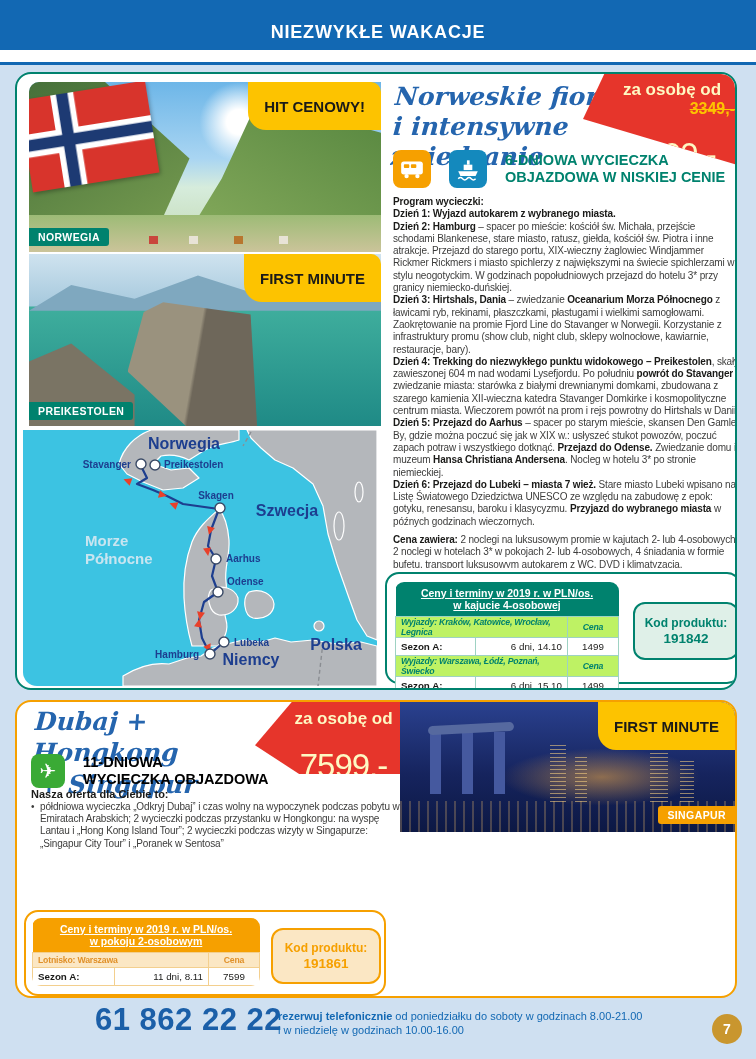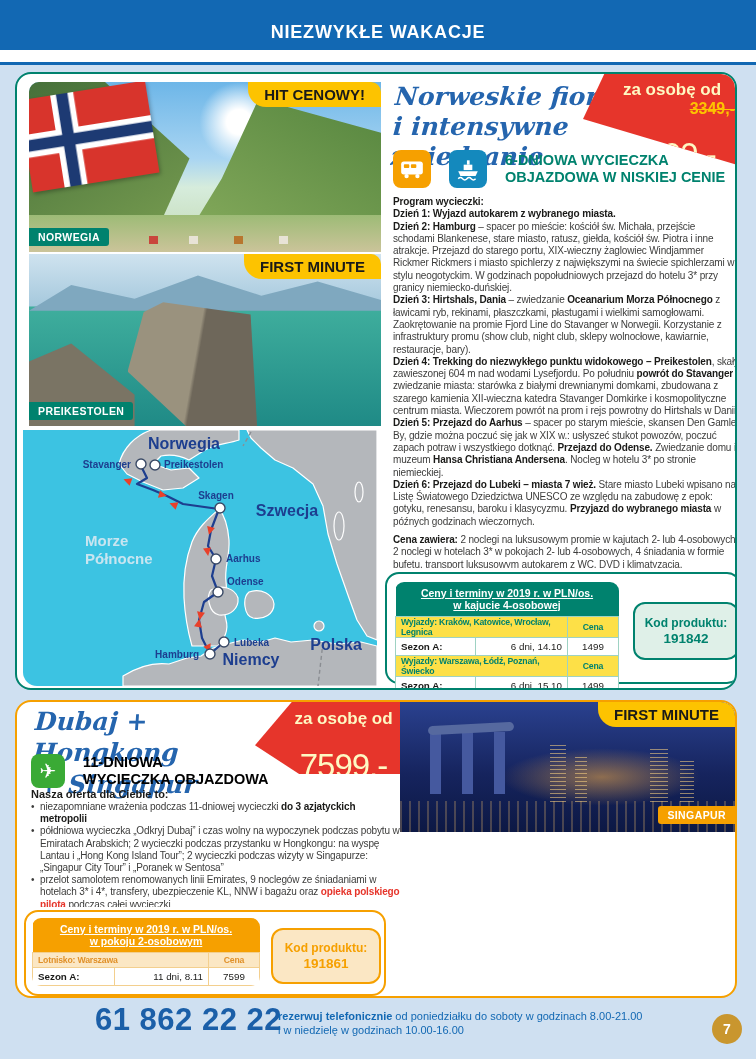--- a/index.html
+++ b/index.html
@@ -13,21 +13,21 @@
   
   .card{background:#fff;border-radius:16px;overflow:hidden;}
   .card1{left:15px;top:72px;width:718px;height:614px;border:2px solid #00826e;}
   .card2{left:15px;top:700px;width:718px;height:294px;border:2px solid #f6a000;}
   
   .photo{overflow:hidden;}
   .img1{left:12px;top:8px;width:352px;height:170px;border-radius:10px 0 0 0;}
   .img2{left:12px;top:180px;width:352px;height:172px;}
   .imgSg{left:383px;top:0;width:335px;height:130px;border-radius:0 14px 0 0;}
   .imgHk{left:383px;top:138px;width:335px;height:142px;border-radius:0 0 14px 0;}
-  .badge-yellow{position:absolute;right:0;top:0;height:25px;padding:0 16px;background:#fdc300;
+  .badge-yellow{position:absolute;right:0;top:0;height:48px;padding:0 16px;background:#fdc300;
     border-radius:0 10px 0 18px;display:flex;align-items:center;color:#1a1a18;font-weight:800;font-size:15px;}
   .photo-label{position:absolute;font-weight:800;font-size:10.5px;letter-spacing:.4px;color:#fff;padding:3px 9px;}
   .lbl-teal{left:0;bottom:6px;background:#00826e;border-radius:0 3px 3px 0;}
   .lbl-orange{right:0;bottom:8px;background:#f6a000;border-radius:3px 0 0 3px;}
   
   .sky1{position:absolute;inset:0;background:linear-gradient(180deg,#6db6e8 0%,#a9d5f2 45%,#d6ecdc 62%,#c2d8b0 100%);}
   .sun{position:absolute;left:170px;top:0;width:80px;height:80px;background:radial-gradient(circle,#ffffff 0 22%,rgba(255,255,255,0) 70%);}
   .m-left{position:absolute;left:0;top:0;width:48%;height:100%;background:linear-gradient(150deg,#46703a,#7ca052);clip-path:polygon(0 0,45% 0,95% 45%,70% 100%,0 100%);}
   .m-right{position:absolute;right:0;top:10%;width:58%;height:90%;background:linear-gradient(210deg,#56863f,#89ad5e);clip-path:polygon(40% 0,100% 22%,100% 100%,0 100%,22% 52%);}
   .valley{position:absolute;left:0;bottom:0;width:100%;height:22%;background:linear-gradient(#9dbb76,#cbc49a);}
@@ -89,21 +89,21 @@
   .tw1{left:8px;top:8px;width:224px;}
   .tw2{left:6px;top:6px;width:228px;}
   table.ptable{border-collapse:collapse;width:100%;}
   .ptable th{height:30px;color:#fff;font-weight:800;font-size:10.5px;line-height:12.5px;text-align:center;padding:2px 0;text-decoration:underline;}
   .teal-t th{background:#00826e;}
   .orange-t th{background:#f6a000;}
   .ptable td{font-size:9.3px;padding:0 5px;height:14px;}
   .teal-t td{border:1px solid #9ed2c3;}
   .orange-t td{border:1px solid #f3cf8e;}
   .ptable tr.sub td{font-weight:700;font-size:8.7px;letter-spacing:-.2px;}
-  .teal-t tr.sub td{background:#fde047;color:#00826e;}
+  .teal-t tr.sub td{background:#bef264;color:#00826e;font-style:italic;}
   .orange-t tr.sub td{background:#fbe7c4;color:#e0912a;}
   .ptable tr.dat td{background:#fff;color:#1a1a18;height:17px;font-size:9.8px;}
   .ptable td.season{font-weight:800;}
   .ptable td.dates{text-align:right;}
   .ptable td.c{text-align:center;width:40px;}
   .kod{position:absolute;border-radius:12px;text-align:center;font-weight:800;display:flex;flex-direction:column;justify-content:center;gap:1px;}
   .kod1{left:246px;top:28px;width:102px;height:54px;background:#dff0e8;border:2px solid #00826e;color:#00826e;}
   .kod2{left:245px;top:16px;width:106px;height:52px;background:#fbe7c4;border:2px solid #f6a000;color:#f6a000;}
   .kod .l1{font-size:12px;}
   .kod .l2{font-size:13.5px;}
@@ -343,23 +343,21 @@
   <div class="abs type-row tr2">
     <span class="sq sq-green">✈</span>
     <span class="type-text orange-txt">
       <div>11-DNIOWA</div>
       <div>WYCIECZKA OBJAZDOWA</div>
     </span>
   </div>
 
   <div class="abs offer-h">Nasza oferta dla Ciebie to:</div>
   <div class="abs bullets">
-    <div class="bi"><span>niezapomniane wrażenia podczas 11-dniowej wycieczki </span><span class="seg-b">do 3 azjatyckich metropolii</span></div>
     <div class="bi"><span>półdniowa wycieczka „Odkryj Dubaj” i czas wolny na wypoczynek podczas pobytu w Emiratach Arabskich; 2 wycieczki podczas przystanku w Hongkongu: na wyspę Lantau i „Hong Kong Island Tour”; 2 wycieczki podczas wizyty w Singapurze: „Singapur City Tour” i „Poranek w Sentosa”</span></div>
-    <div class="bi"><span>przelot samolotem renomowanych linii Emirates, 9 noclegów ze śniadaniami w hotelach 3* i 4*, transfery, ubezpieczenie KL, NNW i bagażu oraz </span><span class="seg-red">opieka polskiego pilota</span><span> podczas całej wycieczki</span></div>
   </div>
 
   <div class="abs panel panel2">
     <div class="tblwrap tw2">
       <table class="ptable orange-t">
         <thead>
             <tr>
               <th colspan="3">
           <div>Ceny i terminy w 2019 r. w PLN/os.</div>
           <div>w pokoju 2-osobowym</div>

